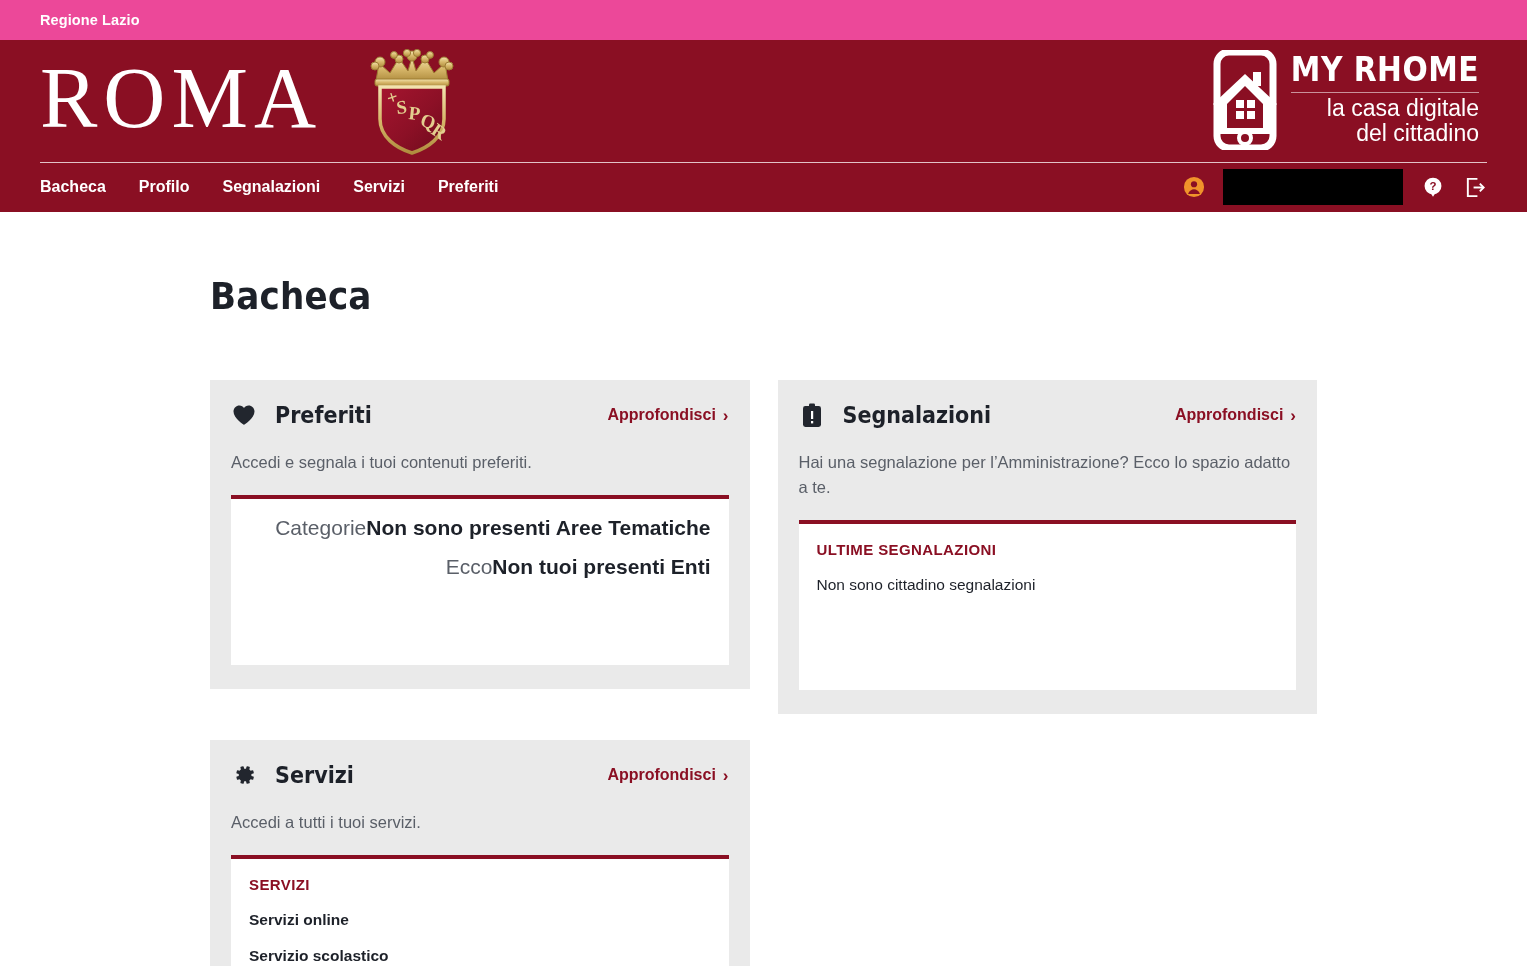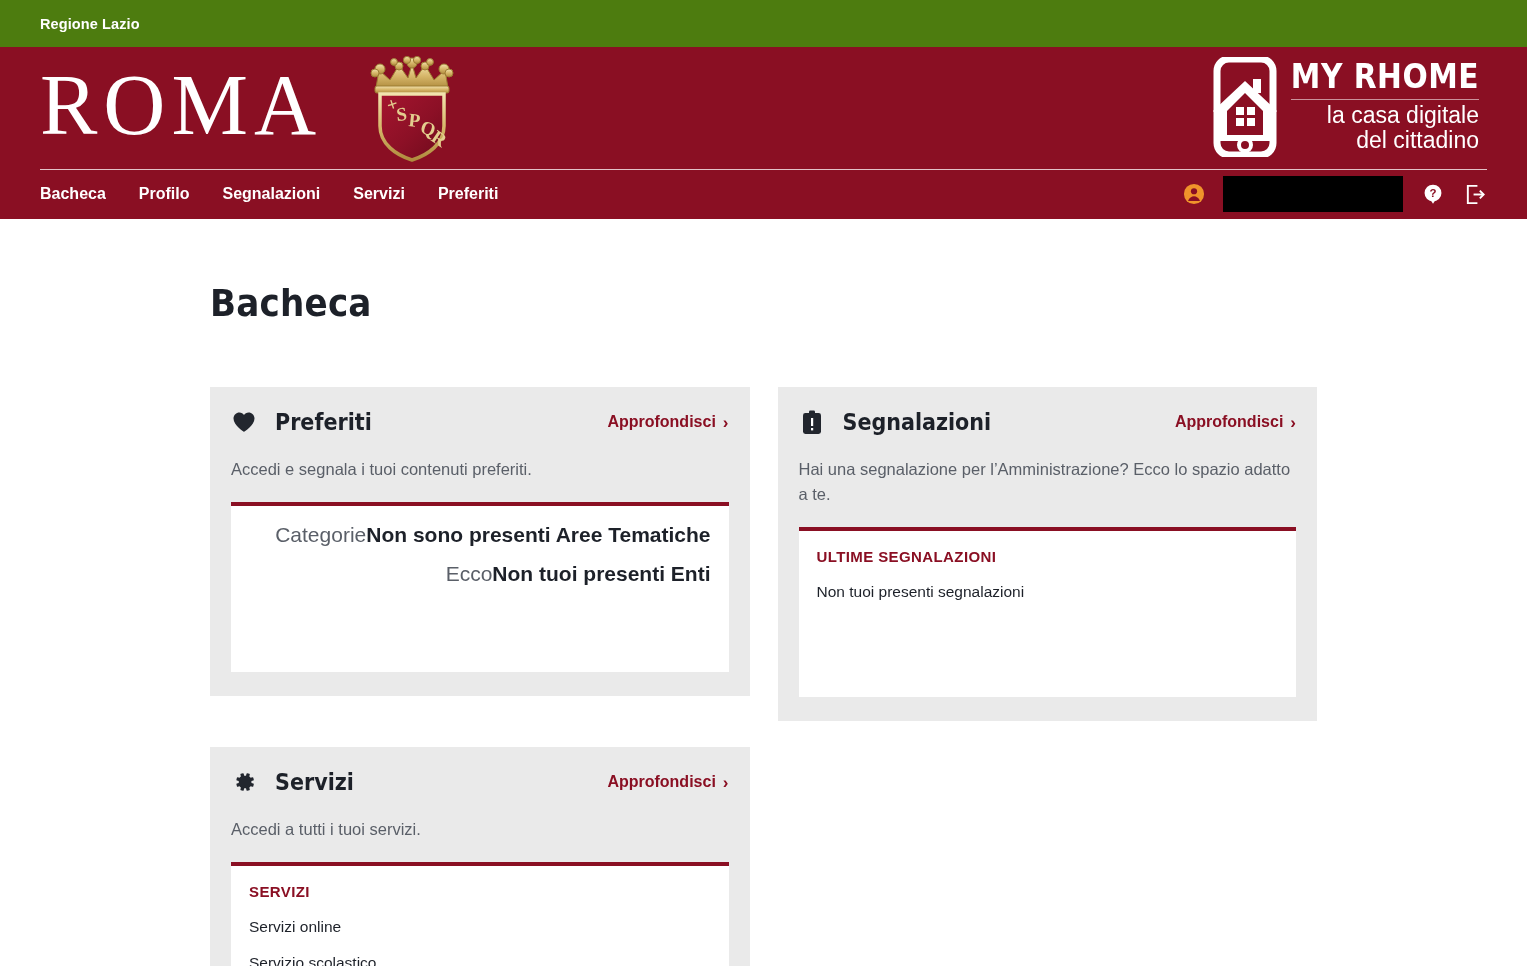--- a/index.html
+++ b/index.html
@@ -8,22 +8,22 @@
   html, body {
     width: 1527px;
     height: 966px;
     overflow: hidden;
     background: #ffffff;
     font-family: "Liberation Sans", sans-serif;
   }
 
   
   .topbar {
-    height: 47px;
-    background: #4d7c0f;
+    height: 40px;
+    background: #ec4899;
     display: flex;
     align-items: center;
     padding-left: 40px;
   }
   .topbar-label {
     color: #ffffff;
     font-size: 14.5px;
     font-weight: bold;
     letter-spacing: .1px;
   }
@@ -214,21 +214,21 @@
     justify-content: flex-end;
   }
   .kv-key { color: #5a5f68; }
   .kv-val { color: #1d2129; font-weight: bold; }
   .panel-empty {
     font-size: 15.5px;
     color: #1d2129;
   }
   .panel-list-item {
     font-size: 15.5px;
-    font-weight: normal;
+    font-weight: bold;
     color: #1d2129;
     margin-bottom: 18px;
     cursor: pointer;
   }
   .panel-list-item:last-child { margin-bottom: 0; }
 
   .card-servizi .panel { min-height: 150px; }
 </style>
 </head>
 <body>
@@ -406,21 +406,21 @@
           <a class="card-link">
             <span>Approfondisci</span>
             <span class="chev">›</span>
           </a>
         </div>
 
         <p class="card-desc">Hai una segnalazione per l’Amministrazione? Ecco lo spazio adatto a te.</p>
 
         <div class="panel">
           <div class="panel-title">ULTIME SEGNALAZIONI</div>
-          <div class="panel-empty">Non tuoi presenti segnalazioni</div>
+          <div class="panel-empty">Non sono cittadino segnalazioni</div>
         </div>
       </section>
 
       <section class="card card-servizi">
         <div class="card-head">
           <span class="card-icon">
             <svg width="24" height="24" viewBox="0 0 24 24" aria-hidden="true">
               <path fill="#22262e" d="M12 8.2a3.8 3.8 0 100 7.6 3.8 3.8 0 000-7.6zm9.3 5.2l-1.9-.5a7.6 7.6 0 000-1.8l1.9-.5a.7.7 0 00.5-.8l-.5-2a.7.7 0 00-.8-.5l-1.9.5a7.6 7.6 0 00-1.3-1.3l.5-1.9a.7.7 0 00-.5-.8l-2-.5a.7.7 0 00-.8.5l-.5 1.9a7.6 7.6 0 00-1.8 0l-.5-1.9a.7.7 0 00-.8-.5l-2 .5a.7.7 0 00-.5.8l.5 1.9a7.6 7.6 0 00-1.3 1.3l-1.9-.5a.7.7 0 00-.8.5l-.5 2a.7.7 0 00.5.8l1.9.5a7.6 7.6 0 000 1.8l-1.9.5a.7.7 0 00-.5.8l.5 2a.7.7 0 00.8.5l1.9-.5a7.6 7.6 0 001.3 1.3l-.5 1.9a.7.7 0 00.5.8l2 .5a.7.7 0 00.8-.5l.5-1.9a7.6 7.6 0 001.8 0l.5 1.9a.7.7 0 00.8.5l2-.5a.7.7 0 00.5-.8l-.5-1.9a7.6 7.6 0 001.3-1.3l1.9.5a.7.7 0 00.8-.5l.5-2a.7.7 0 00-.5-.8z"></path>
             </svg>
           </span>

